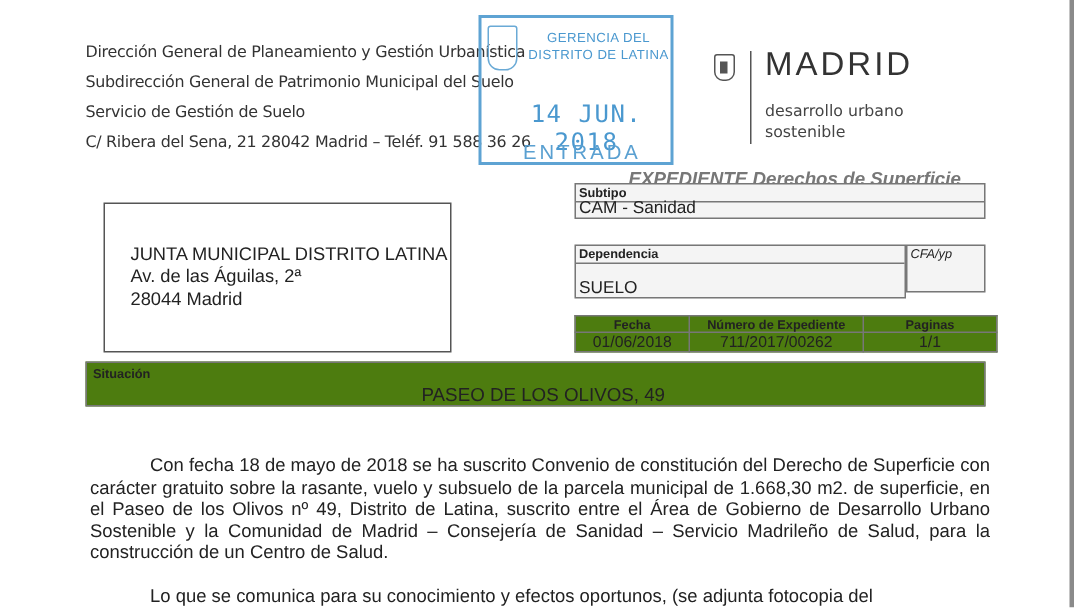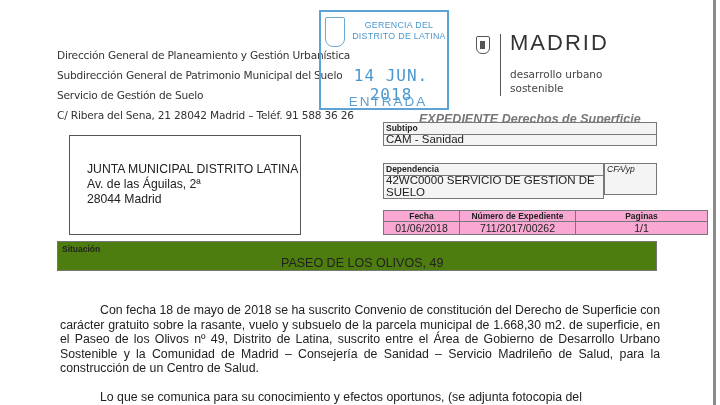--- a/index.html
+++ b/index.html
@@ -1,21 +1,21 @@
 <!DOCTYPE html>
 <html><head>
   <meta charset="utf-8">
   <style>
     * { box-sizing: border-box; margin: 0; padding: 0; }
     html, body { width: 720px; height: 405px; overflow: hidden; background: #ffffff; }
     body { position: relative; font-family: "Liberation Sans", sans-serif; color: #1a1a1a; }
 
     .page-edge { position: absolute; left: 713px; top: 0; width: 3px; height: 405px; background: #8a8a8a; }
 
-    .header-lines { position: absolute; left: 57px; top: 25px; font-family: "DejaVu Sans", sans-serif; font-size: 10.6px; color: #333; line-height: 20px; letter-spacing: -0.2px; margin-top: 20px; }
+    .header-lines { position: absolute; left: 57px; top: 25px; font-family: "DejaVu Sans", sans-serif; font-size: 10.6px; color: #333; line-height: 20px; letter-spacing: -0.2px; }
     .header-lines div { white-space: nowrap; }
 
     .stamp { position: absolute; left: 319px; top: 10px; width: 130px; height: 100px; border: 2px solid #5ea3d3; color: #4a98cf; }
     .stamp .shield { position: absolute; left: 4px; top: 5px; width: 20px; height: 30px; border: 1.5px solid #6aaad6; border-radius: 2px 2px 8px 8px; }
     .stamp .gerencia { position: absolute; left: 28px; top: 8px; width: 100px; text-align: center; font-size: 8.8px; line-height: 11px; letter-spacing: 0.3px; }
     .stamp .date { position: absolute; left: 12px; top: 54px; width: 116px; text-align: center; font-family: "DejaVu Sans Mono", monospace; font-size: 16px; letter-spacing: 1px; }
     .stamp .entrada { position: absolute; left: 4px; top: 82px; width: 126px; text-align: center; font-size: 13.5px; font-weight: normal; letter-spacing: 2px; color: #5aa0d1; }
 
     .logo { position: absolute; left: 474px; top: 34px; }
     .logo .crest { position: absolute; left: 2px; top: 2px; width: 14px; height: 18px; border: 1.5px solid #555; border-radius: 2px 2px 6px 6px; }
@@ -33,21 +33,21 @@
     .field-box { position: absolute; border: 1px solid #777; background: #f4f4f4; }
     .field-label { position: absolute; left: 2px; top: 0; font-size: 8.5px; font-weight: bold; color: #222; }
     .field-value { position: absolute; left: 2px; font-size: 11.5px; color: #222; white-space: nowrap; }
     .subtipo { left: 383px; top: 122px; width: 274px; height: 24px; }
     .subtipo .sep { position: absolute; left: 0; top: 11px; width: 100%; height: 1px; background: #777; }
     .dependencia { left: 383px; top: 163px; width: 221px; height: 36px; }
     .dependencia .sep { position: absolute; left: 0; top: 11px; width: 100%; height: 1px; background: #777; }
     .cfa { left: 604px; top: 163px; width: 53px; height: 32px; font-style: italic; }
     .cfa .field-label { font-weight: normal; font-size: 8.5px; }
 
-    .meta-table { position: absolute; left: 383px; top: 210px; width: 325px; border-collapse: collapse; background: #f9a8d4; }
+    .meta-table { position: absolute; left: 383px; top: 210px; width: 282px; border-collapse: collapse; background: #4d7c0f; }
     .meta-table th, .meta-table td { border: 1px solid #777; text-align: center; color: #222; }
     .meta-table th { font-size: 8.5px; font-weight: bold; height: 11px; line-height: 10px; }
     .meta-table td { font-size: 10.5px; height: 13px; line-height: 12px; }
 
     .situacion-box { position: absolute; left: 57px; top: 241px; width: 600px; height: 30px; border: 1px solid #777; background: #4d7c0f; }
     .situacion-box .field-label { left: 4px; top: 2px; }
     .situacion-value { position: absolute; left: 223px; top: 14px; font-size: 12.5px; color: #222; white-space: nowrap; }
 
     .body-text { position: absolute; left: 60px; top: 303px; width: 600px; font-size: 12.3px; line-height: 14.6px; color: #222; text-align: justify; }
     .body-text p { text-indent: 40px; margin-bottom: 14px; }
@@ -99,21 +99,20 @@
 
 <div class="field-box subtipo">
   <div class="field-label">Subtipo</div>
   <div class="sep"></div>
   <div class="field-value" style="top:10px;">CAM - Sanidad</div>
 </div>
 
 <div class="field-box dependencia">
   <div class="field-label">Dependencia</div>
   <div class="sep"></div>
-  <div class="field-value" style="top:10px;">42WC0000 SERVICIO DE GESTION DE</div>
   <div class="field-value" style="top:22px;">SUELO</div>
 </div>
 
 <div class="field-box cfa">
   <div class="field-label">CFA/yp</div>
 </div>
 
 <table class="meta-table">
   <tbody>
       <tr>

